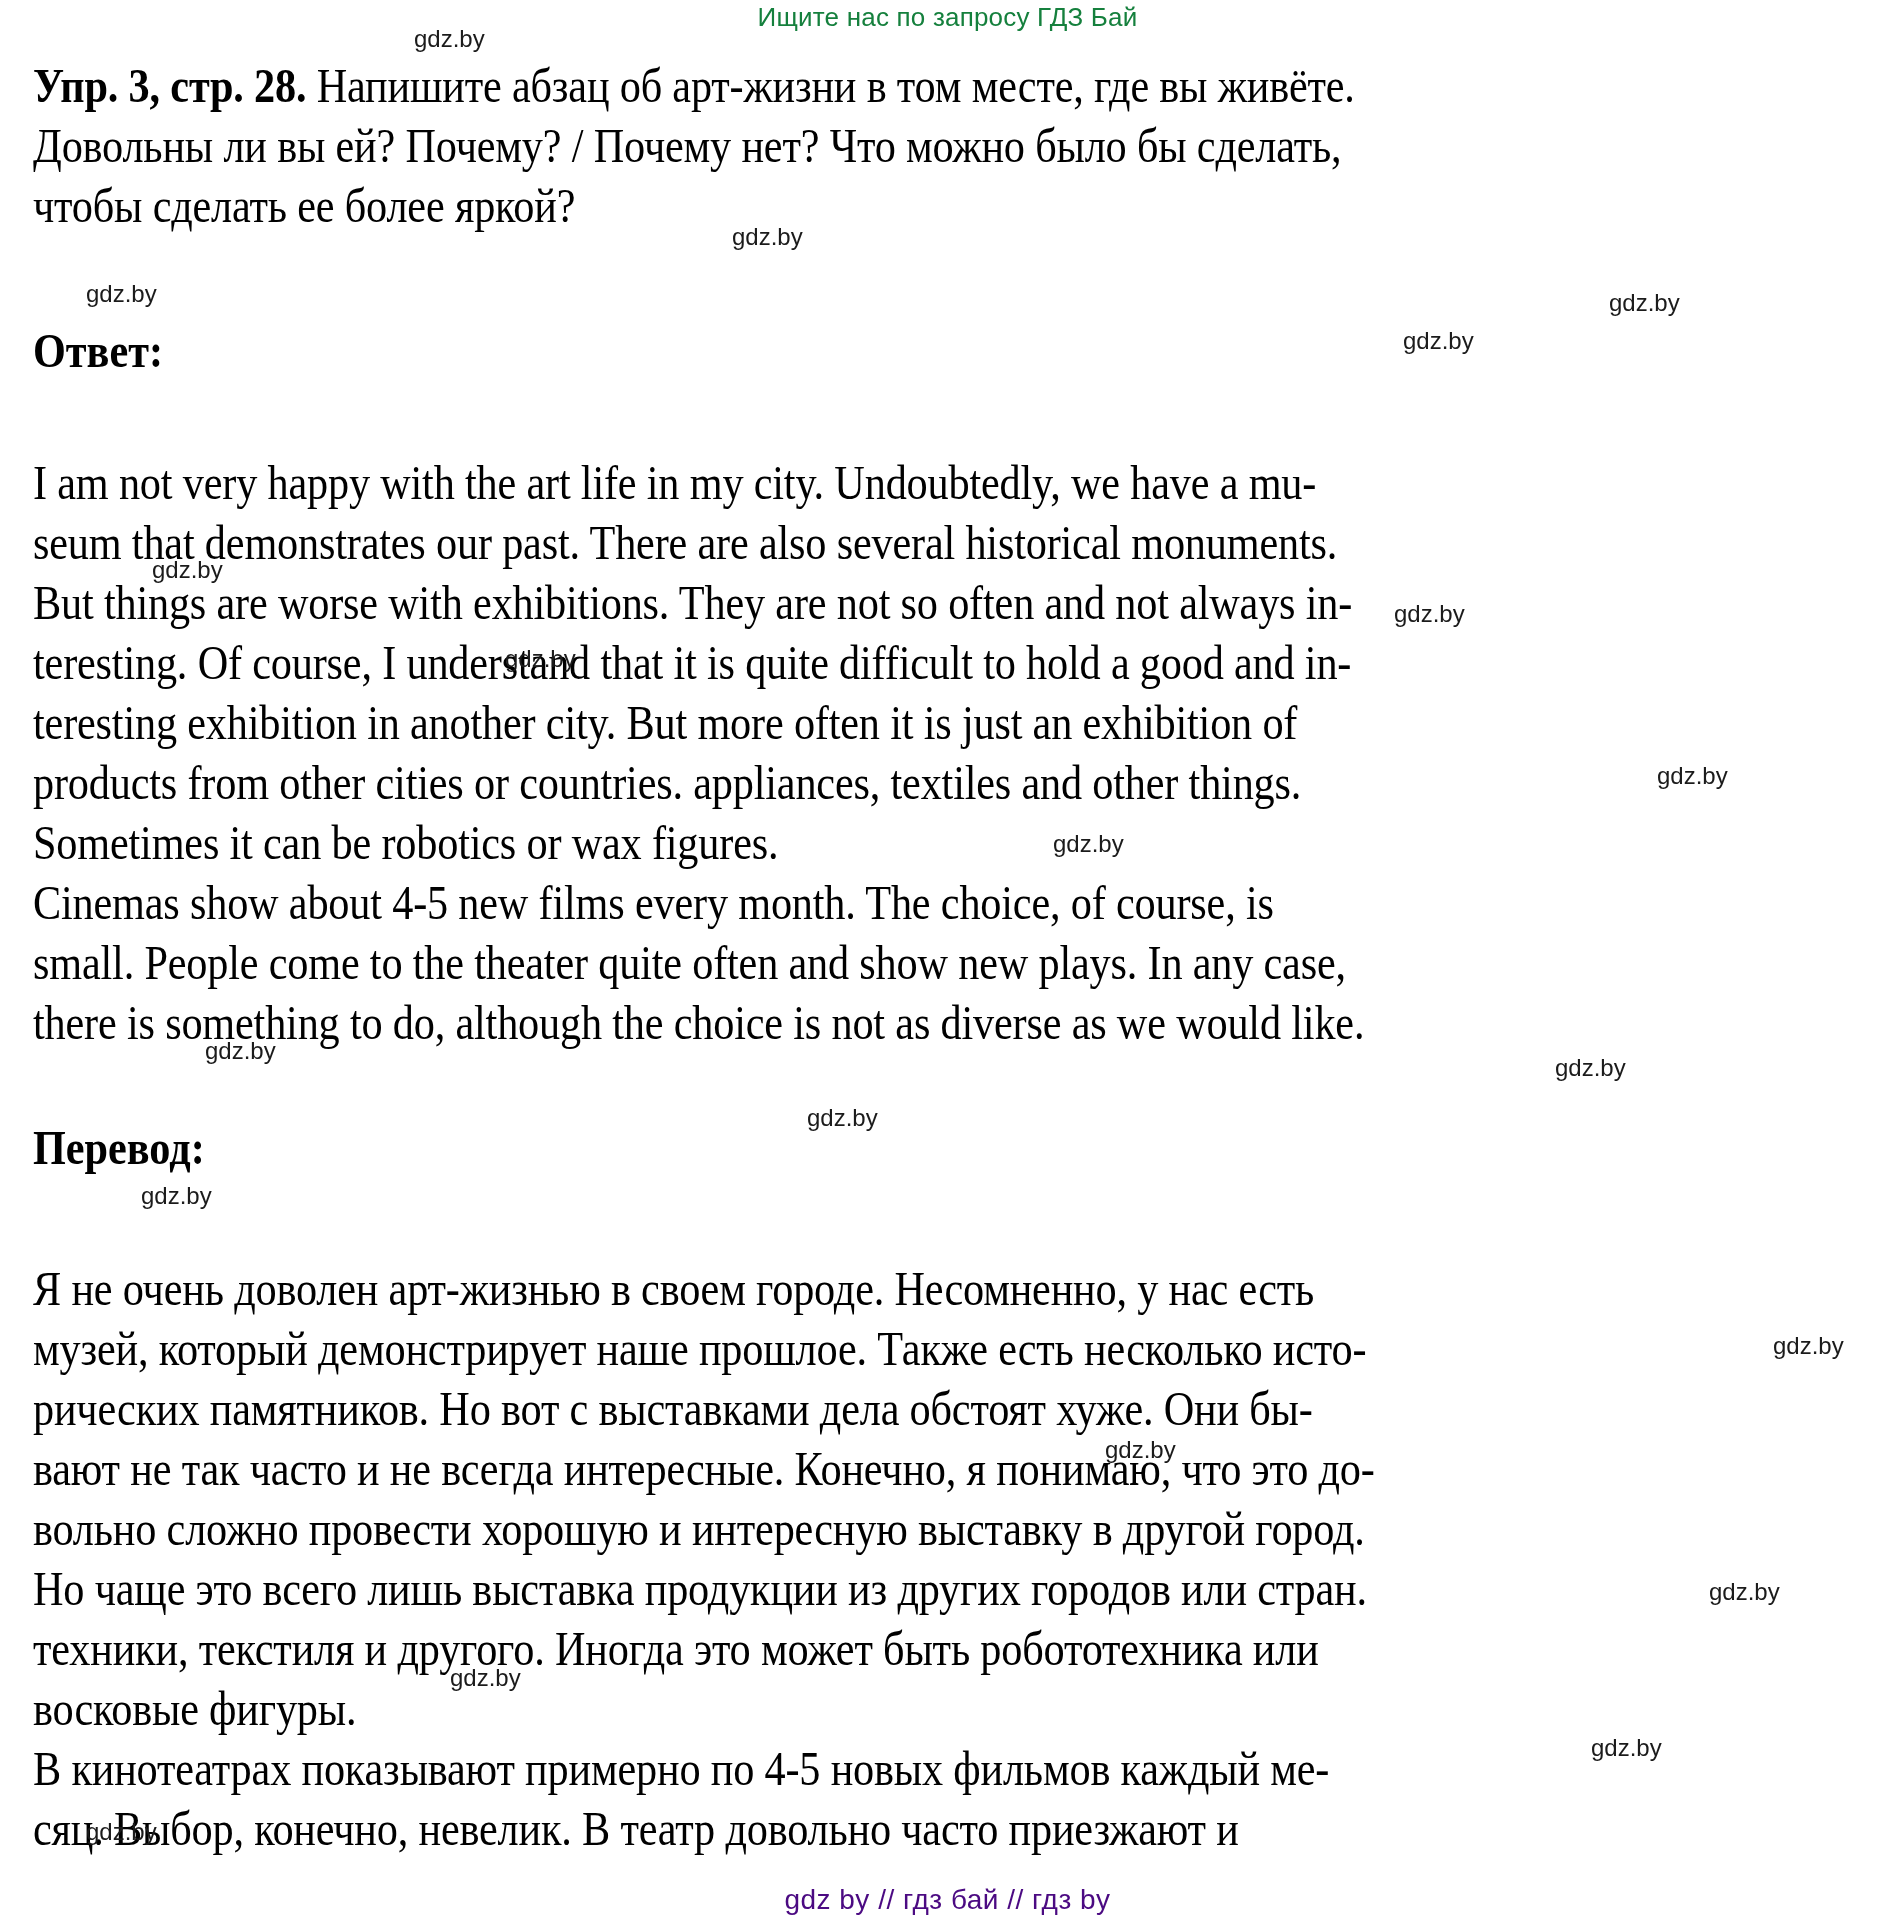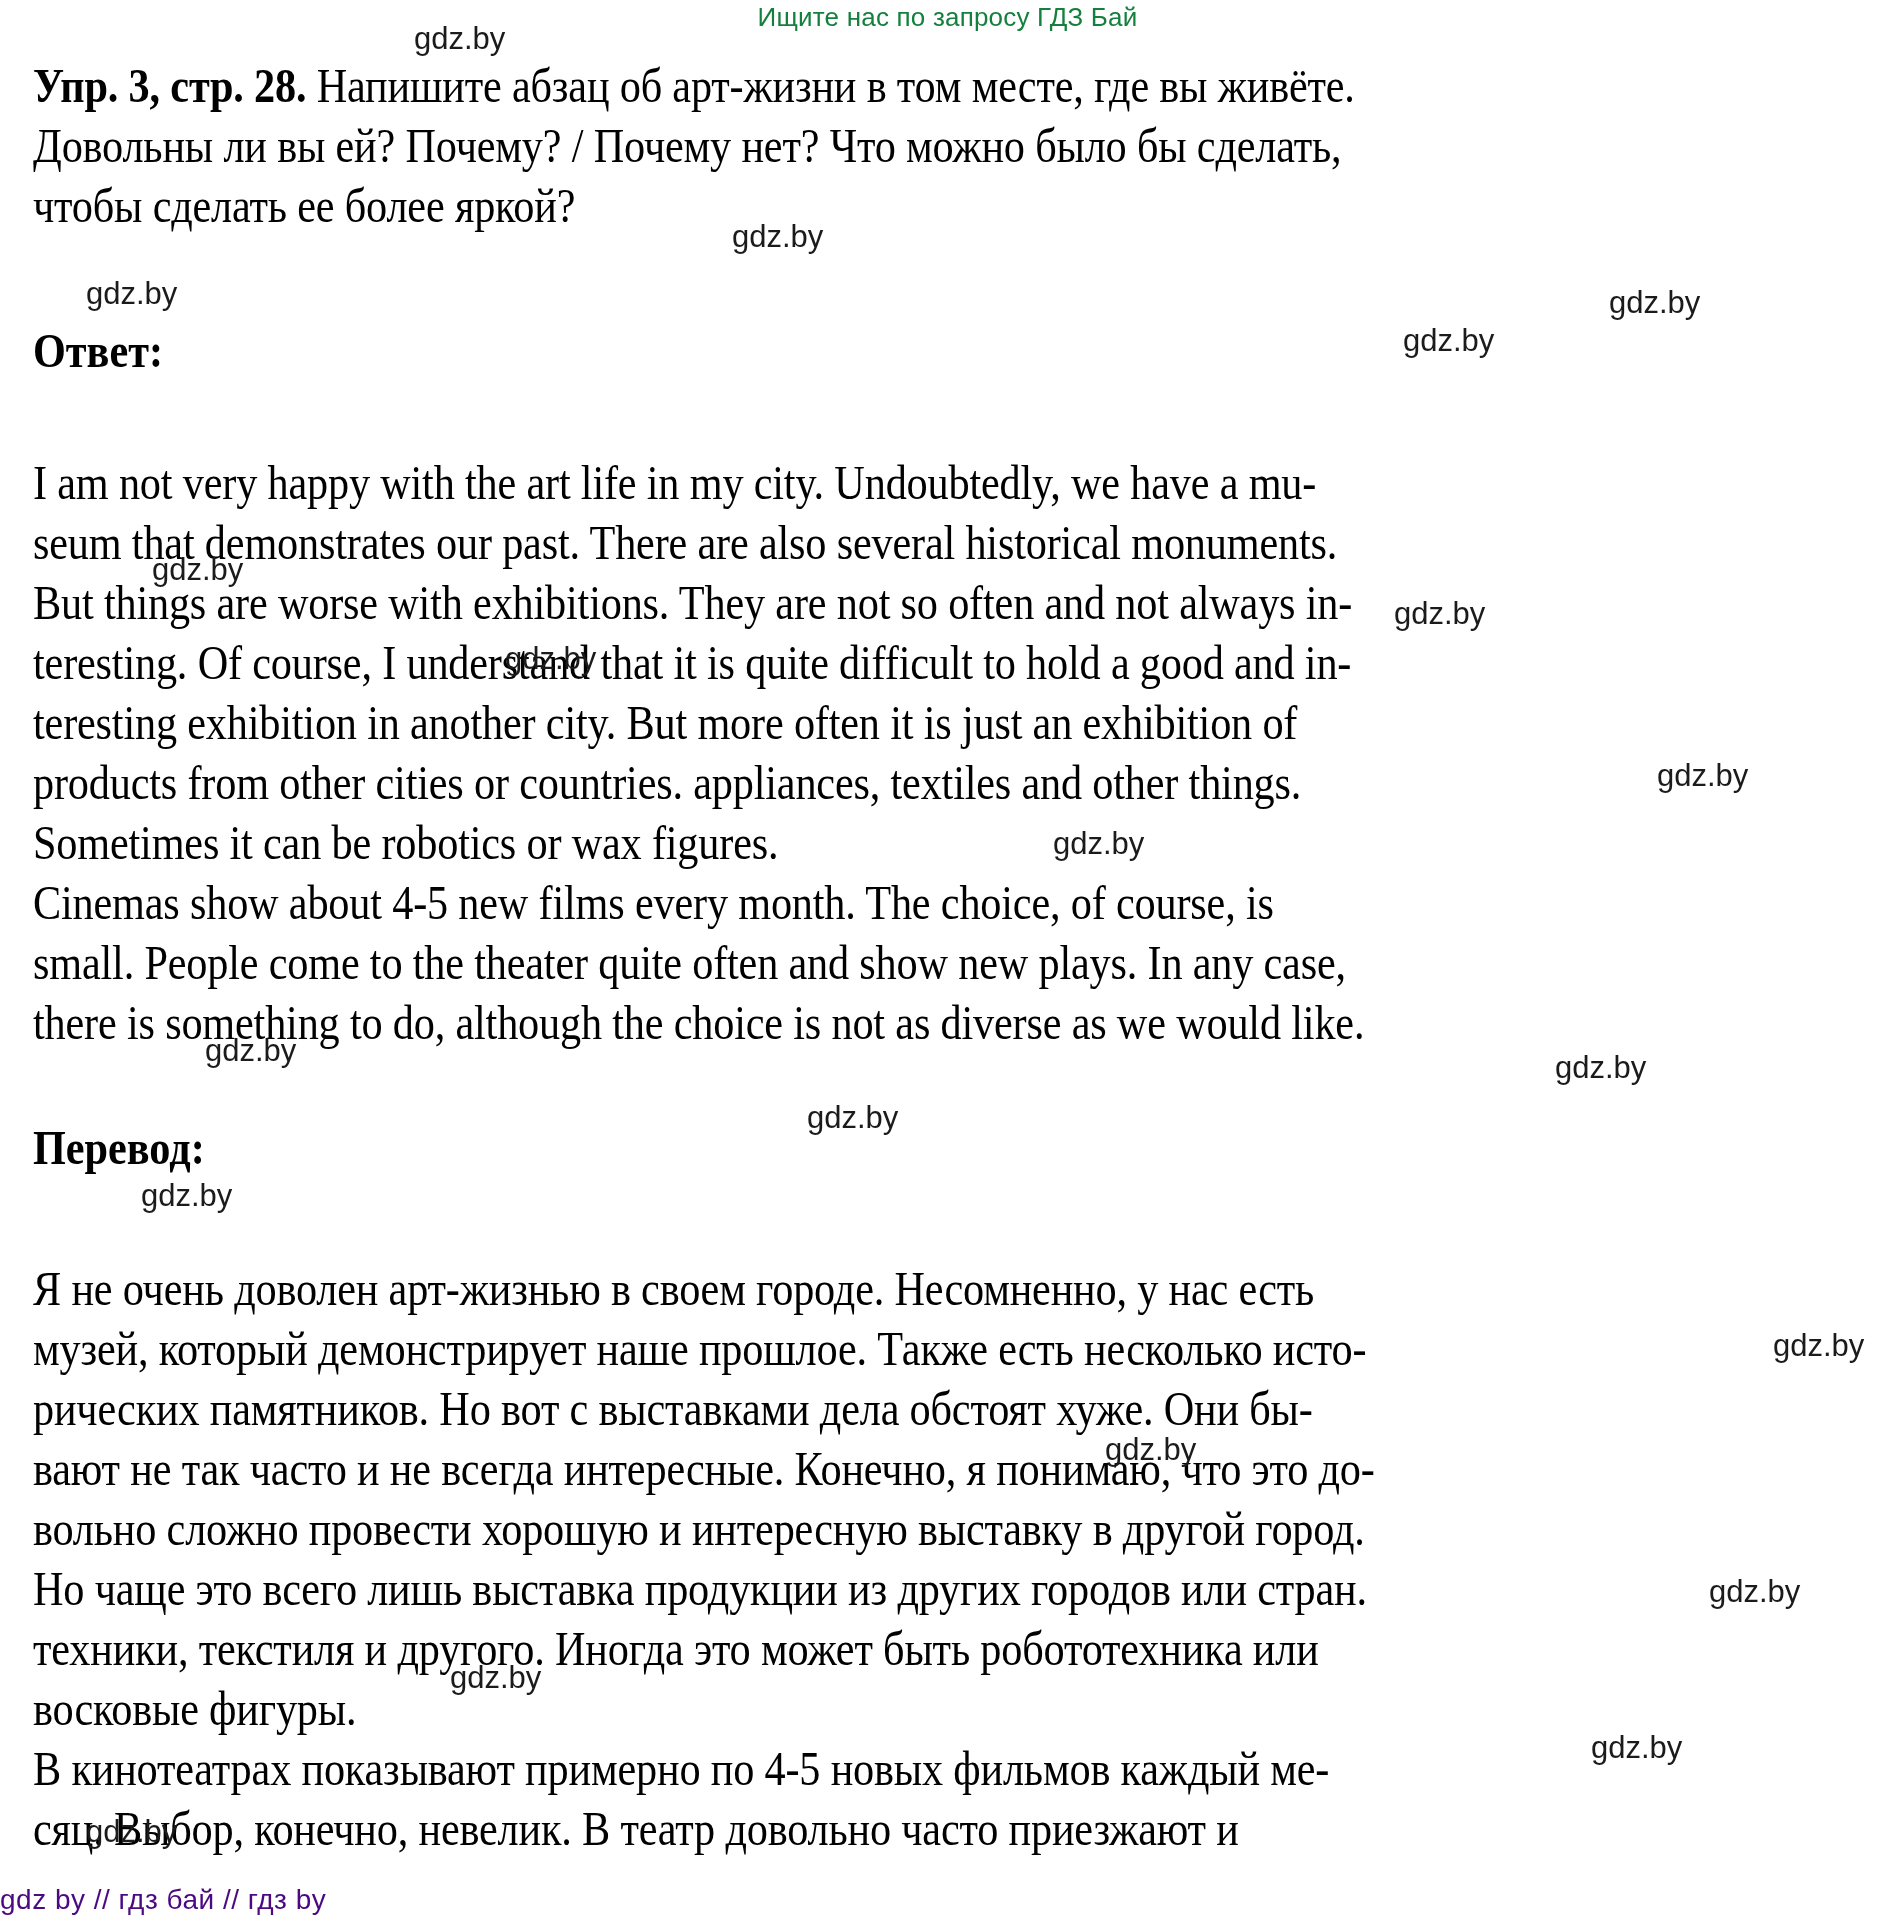--- a/index.html
+++ b/index.html
@@ -77,33 +77,34 @@
 
   .sp-after-question { height: 87px; }
   .sp-after-otvet    { height: 75px; }
   .sp-after-eng      { height: 67px; }
   .sp-after-perevod  { height: 84px; }
 
   
   .wm {
     position: absolute;
     font-family: "Liberation Sans", sans-serif;
-    font-size: 31px;
+    font-size: 24px;
     line-height: 23.6px;
     color: #1b1b1b;
     white-space: nowrap;
     pointer-events: none;
   }
 
   
   .footer {
     position: absolute;
     bottom: 12.7px;
     left: 0;
     width: 100%;
+    text-align: center;
     font-family: "Liberation Sans", sans-serif;
     font-size: 28px;
     color: #4b0a82;
     white-space: nowrap;
     letter-spacing: 0.5px;
   }
 </style>
 </head>
 <body>
 

